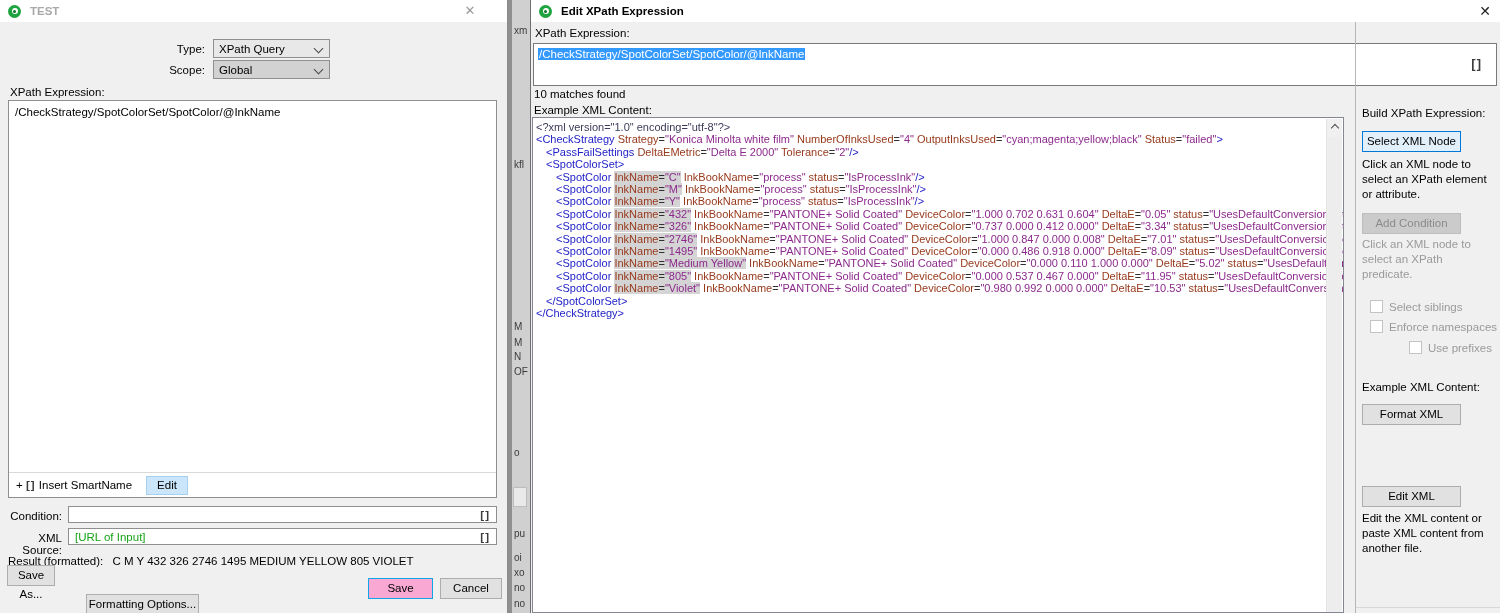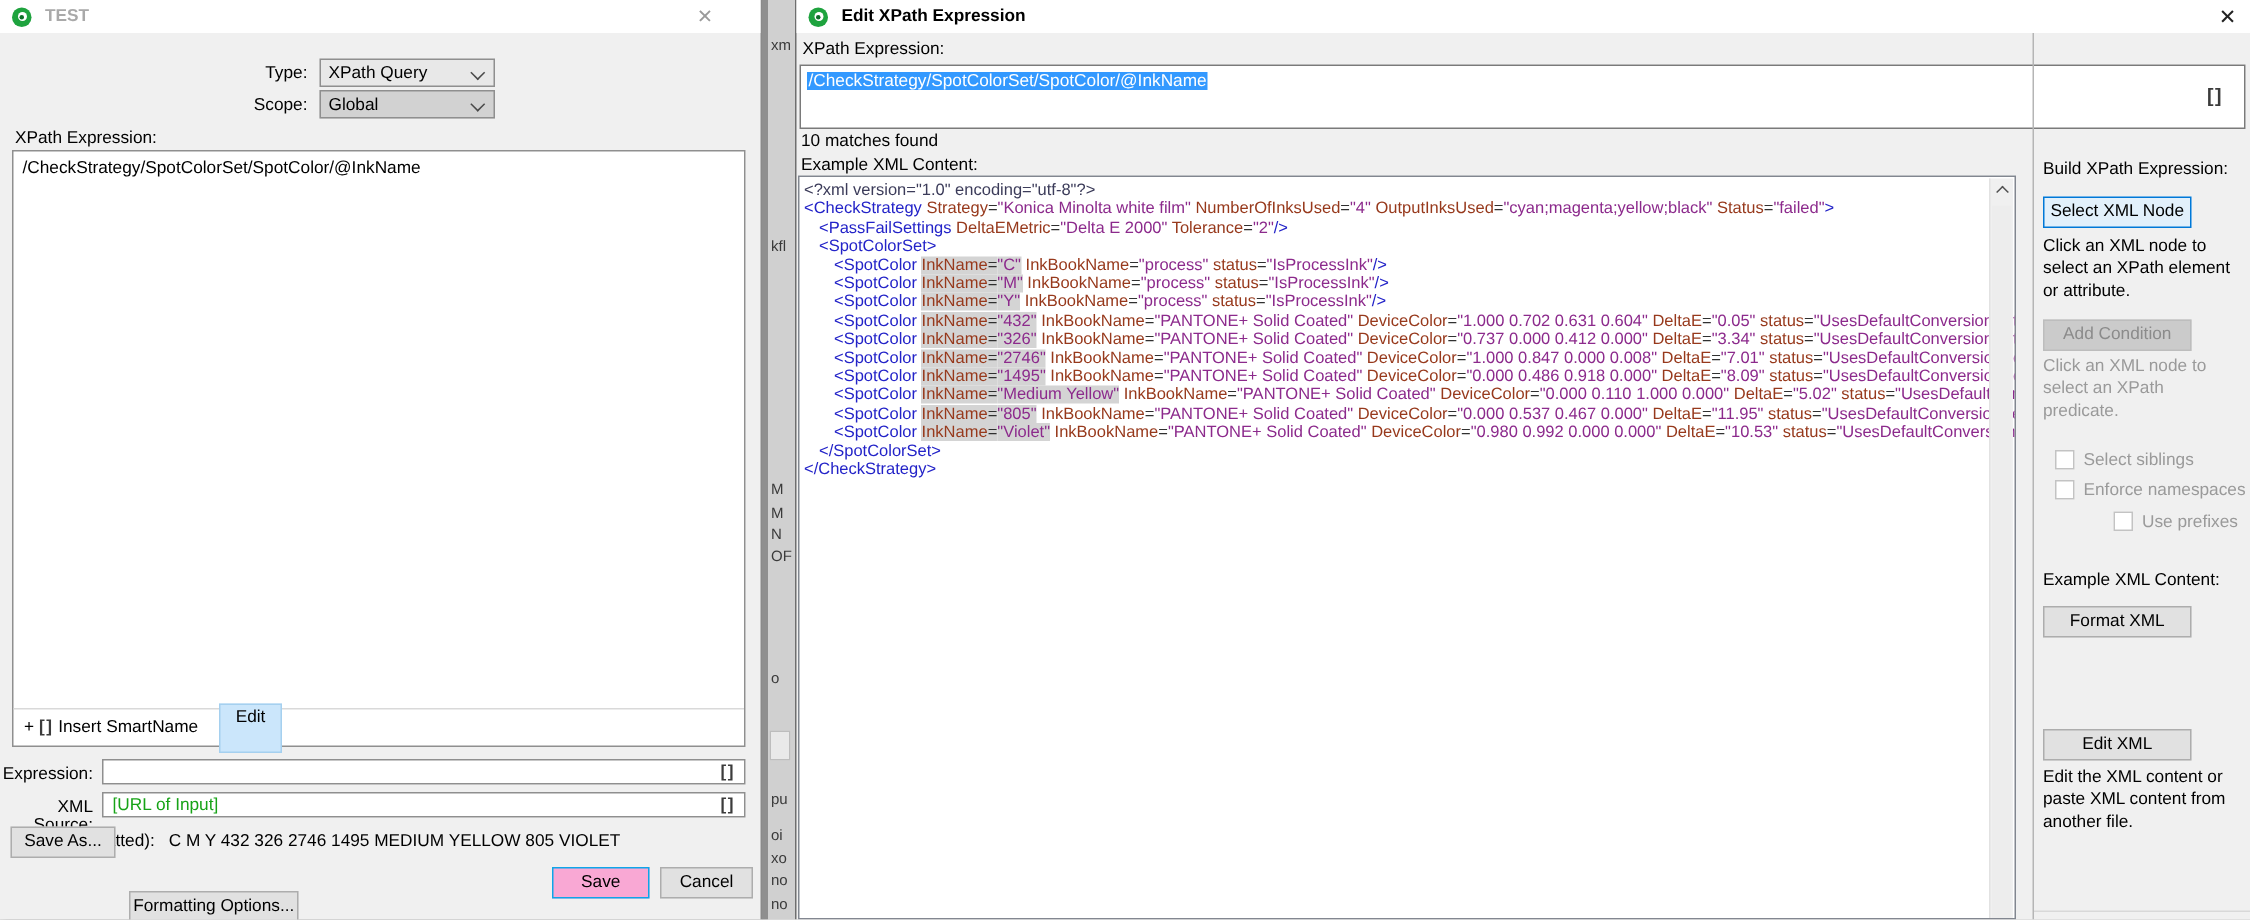--- a/index.html
+++ b/index.html
@@ -19,21 +19,21 @@
   #dlgL .ttl { color:#a9a9a9; font-weight:600; }
   #dlgL .closex { right:28px; color:#9a9a9a; }
   .lbl-r { position:absolute; text-align:right; }
   .combo { position:absolute; left:213px; width:117px; height:19px; border:1px solid #8f8f8f; display:flex; align-items:center; padding-left:5px; background:#e8e8e8; }
   .combo.darker { background:#d2d2d2; }
   .chev { position:absolute; right:7px; top:5px; width:7px; height:7px; border-right:1.6px solid #4a4a4a; border-bottom:1.6px solid #4a4a4a; transform:rotate(45deg); }
   .bigbox { position:absolute; left:8px; top:100px; width:489px; height:398px; background:#fff; border:1px solid #8f8f8f; }
   .bigbox .val { position:absolute; left:6px; top:5px; }
   .bigbox .foot { position:absolute; left:0; right:0; bottom:0; height:25px; border-top:1px solid #d9d9d9; display:flex; align-items:center; padding-left:7px; }
   .brk { font-weight:700; color:#3c3c3c; letter-spacing:1px; }
-  .editbtn { margin-left:14px; background:#cbe6fb; border:1px solid #a5d0ef; padding:2px 10px 17px; }
+  .editbtn { margin-left:14px; background:#cbe6fb; border:1px solid #a5d0ef; padding:2px 10px 3px; }
   .fld { position:absolute; left:68px; width:429px; height:17px; background:#fff; border:1px solid #8f8f8f; display:flex; align-items:center; padding:0 6px; }
   .fld .brk { margin-left:auto; }
   .green { color:#17a317; }
   .btn { position:absolute; height:21px; background:#e1e1e1; border:1px solid #adadad; text-align:center; line-height:19px; }
   .btn.primary { background:#f9a8d4; border:1px solid #0ea5e9; }
 
   
   #strip { position:absolute; left:508px; top:0; width:22px; height:613px;
     background:linear-gradient(90deg,#8f8f8f 0 4px,#d0d0d0 4px 100%); }
   #strip .frag { position:absolute; left:6px; font-size:10px; color:#3a3a3a; white-space:nowrap; overflow:hidden; width:16px; }
@@ -94,38 +94,38 @@
   <div style="position:absolute; left:10px; top:86px;">XPath Expression:</div>
 
   <div class="bigbox">
     <div class="val">/CheckStrategy/SpotColorSet/SpotColor/@InkName</div>
     <div class="foot">
       <span>+</span>&nbsp;<span class="brk">[]</span>&nbsp;<span>Insert SmartName</span>
       <span class="editbtn">Edit</span>
     </div>
   </div>
 
-  <div class="lbl-r" style="left:0px; top:510px; width:62px;">Expression:</div>
+  <div class="lbl-r" style="left:0px; top:510px; width:62px;">Condition:</div>
   <div class="fld" style="top:506px;">
     <span></span>
     <span class="brk">[]</span>
   </div>
 
   <div class="lbl-r" style="left:0px; top:532px; width:62px;">XML Source:</div>
   <div class="fld" style="top:528px;">
     <span class="green">[URL of Input]</span>
     <span class="brk">[]</span>
   </div>
 
   <div style="position:absolute; left:8px; top:555px;">
     <span>Result (formatted):</span>
     <span style="margin-left:6px;">C M Y 432 326 2746 1495 MEDIUM YELLOW 805 VIOLET</span>
   </div>
 
-  <div class="btn" style="left:7px; top:551px; width:70px;">Save As...</div>
+  <div class="btn" style="left:7px; top:565px; width:48px;">Save As...</div>
   <div class="btn" style="left:86px; top:578px; width:113px;margin-top:16px;">Formatting Options...</div>
   <div class="btn primary" style="left:368px; top:578px; width:65px;">Save</div>
   <div class="btn" style="left:440px; top:578px; width:62px;">Cancel</div>
 </div>
 
 <div id="strip">
   <div class="thumb"></div>
 <div class="frag" style="top: 25px;">xm</div>
     <div class="frag" style="top: 159px;">kfl</div>
     <div class="frag" style="top: 175px; margin-left: 26px;">IDF</div>

